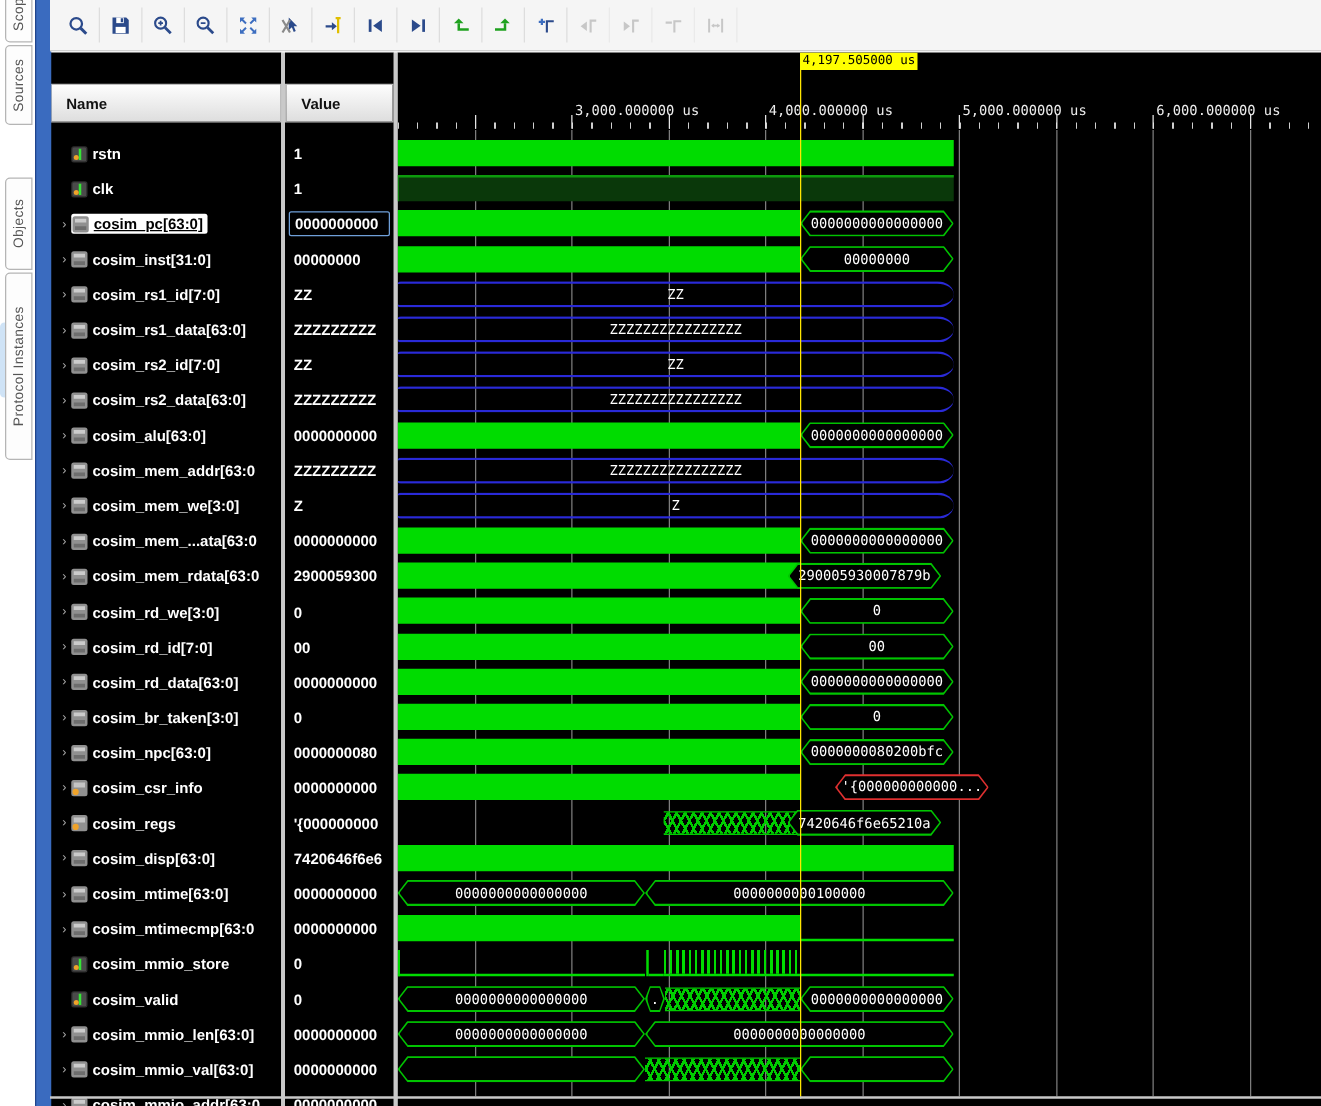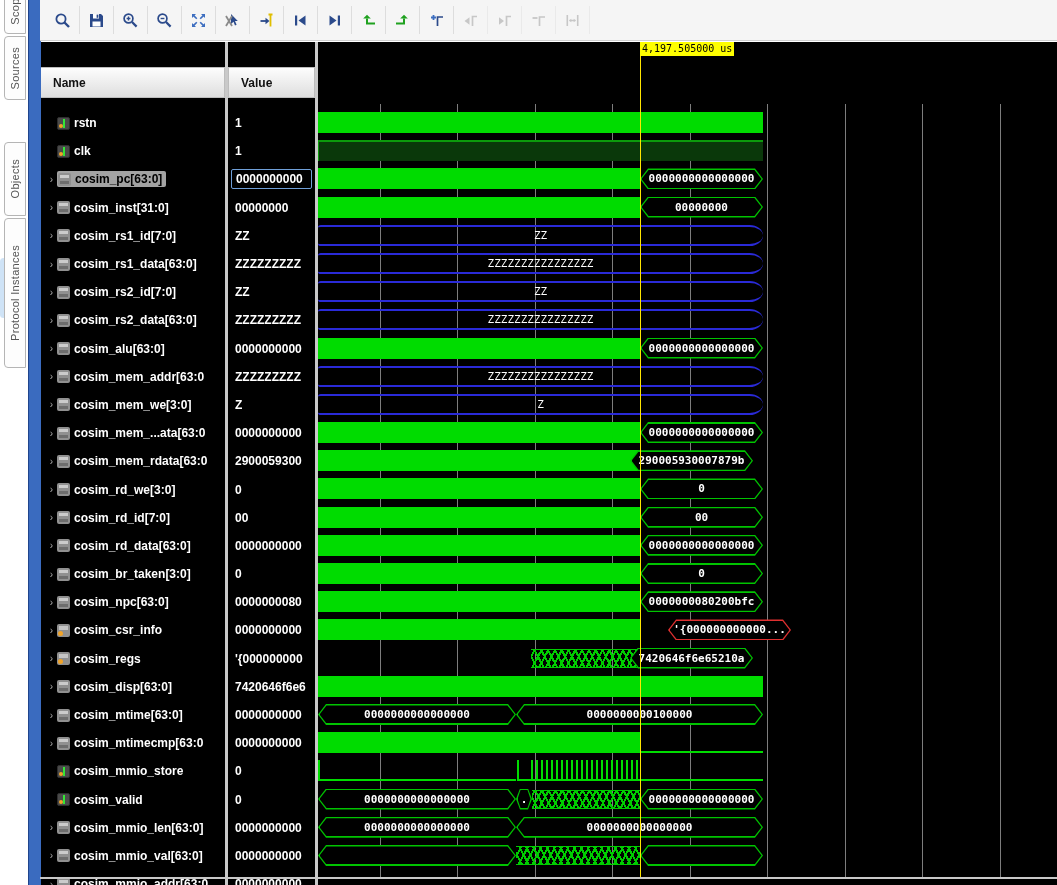--- a/index.html
+++ b/index.html
@@ -37,21 +37,21 @@
   .col-header{position:absolute;top:25px;height:31px;left:0;right:0;
       background:linear-gradient(#fdfdfd,#dedede);border:1px solid #bdbdbd;box-sizing:border-box;
       display:flex;align-items:center;padding-left:12px;font-size:12px;font-weight:bold;color:#111;}
 
   .rows{position:absolute;left:0;right:0;top:67px;}
   .nrow,.vrow,.wrow{height:28.2px;box-sizing:border-box;}
   .nrow{display:flex;align-items:center;padding-left:6px;overflow:hidden;white-space:nowrap;}
   .expander{width:11px;color:#aaa;font-size:10px;flex:0 0 11px;text-align:center;}
   .slabel{color:#fff;font-size:12px;font-weight:600;margin-left:4px;}
   .selwrap{display:flex;align-items:center;}
-  .selwrap.sel{background:#a3a3a3;border-radius:2px;padding:1px 4px 1px 1px;}
+  .selwrap.sel{background:#ffffff;border-radius:2px;padding:1px 4px 1px 1px;text-decoration:underline;}
   .selwrap.sel .slabel{color:#000;}
 
   .ic{width:13px;height:13px;border-radius:2px;position:relative;flex:0 0 13px;}
   .ic-s{background:#4a4a4a;border:1px solid #2e2e2e;box-sizing:border-box;}
   .ic-s::before{content:'';position:absolute;left:5px;top:1px;width:2px;height:9px;background:#35e535;}
   .ic-s::after{content:'';position:absolute;left:1px;bottom:1px;width:4px;height:4px;border-radius:50%;background:#f0a32a;}
   .ic-b{background:#909090;}
   .ic-b::before{content:'';position:absolute;left:2px;top:2px;width:9px;height:3px;background:#cbcbcb;}
   .ic-b::after{content:'';position:absolute;left:2px;bottom:2px;width:9px;height:3px;background:#6d6d6d;}
   .ic-r{background:#909090;}
@@ -80,21 +80,21 @@
   .seg-low{top:22px;height:2px;background:#00dc00;}
   .seg-pulse{top:3px;height:21px;width:2px;background:#00dc00;}
   .seg-pulses{top:3px;height:21px;border-bottom:2px solid #00dc00;
       background:repeating-linear-gradient(90deg,#00dc00 0 2px,transparent 2px 5px);}
   .seg-xx{top:4px;height:19px;border-top:1.5px solid #00cc00;border-bottom:1.5px solid #00cc00;
       background:repeating-linear-gradient(62deg,transparent 0 4px,#00cc00 4px 6px),
                  repeating-linear-gradient(-62deg,transparent 0 4px,#00cc00 4px 6px);}
   .seg-z{top:3px;height:21px;border-top:2px solid #2a2ad8;border-bottom:2px solid #2a2ad8;
       border-radius:3px 14px 14px 3px/3px 11px 11px 3px;display:flex;align-items:center;justify-content:center;}
   .seg-bub{top:3px;height:21px;background:#00c400;
-      clip-path:polygon(8px 0,calc(100% - 8px) 0,100% 50%,calc(100% - 8px) 100%,8px 100%,0 50%);font-weight:bold;}
+      clip-path:polygon(8px 0,calc(100% - 8px) 0,100% 50%,calc(100% - 8px) 100%,8px 100%,0 50%);}
   .seg-bub.small{clip-path:polygon(4px 0,calc(100% - 4px) 0,100% 50%,calc(100% - 4px) 100%,4px 100%,0 50%);}
   .seg-bub.red{background:#e03030;}
   .bub-in{position:absolute;inset:1.5px;background:#000;display:flex;align-items:center;justify-content:center;
       clip-path:polygon(7px 0,calc(100% - 7px) 0,100% 50%,calc(100% - 7px) 100%,7px 100%,0 50%);}
   .seg-bub.small .bub-in{clip-path:polygon(3px 0,calc(100% - 3px) 0,100% 50%,calc(100% - 3px) 100%,3px 100%,0 50%);}
   .wavetext{color:#fff;font-family:"DejaVu Sans Mono",monospace;font-size:11px;white-space:nowrap;}
 
   #bottom-line{position:absolute;left:40px;top:877px;width:1017px;height:2px;background:#c8c8c8;z-index:7;}
 </style>
 </head>
@@ -534,20 +534,36 @@
         <div class="gridline" style="left: 61.5px;"></div>
         <div class="gridline" style="left: 139px;"></div>
         <div class="gridline" style="left: 216.5px;"></div>
         <div class="gridline" style="left: 294px;"></div>
         <div class="gridline" style="left: 371.5px;"></div>
         <div class="gridline" style="left: 449px;"></div>
         <div class="gridline" style="left: 526.5px;"></div>
         <div class="gridline" style="left: 604px;"></div>
         <div class="gridline" style="left: 681.5px;"></div>
       </div>
+    <div id="ruler">
+      <div class="minor"></div>
+    <div class="majtick" style="left: 61.5px;"></div>
+        <div class="majtick" style="left: 139px;"></div>
+        <div class="majtick" style="left: 216.5px;"></div>
+        <div class="majtick" style="left: 294px;"></div>
+        <div class="majtick" style="left: 371.5px;"></div>
+        <div class="majtick" style="left: 449px;"></div>
+        <div class="majtick" style="left: 526.5px;"></div>
+        <div class="majtick" style="left: 604px;"></div>
+        <div class="majtick" style="left: 681.5px;"></div>
+        <div class="rlabel" style="left: 142px;">3,000.000000 us</div>
+        <div class="rlabel" style="left: 297px;">4,000.000000 us</div>
+        <div class="rlabel" style="left: 452px;">5,000.000000 us</div>
+        <div class="rlabel" style="left: 607px;">6,000.000000 us</div>
+      </div>
     <div id="cursor-label" style="left: 322px;">4,197.505000 us</div>
     <div id="cursor-line" style="left: 322px;"></div>
     <div class="rows" id="wave-rows">
         <div class="wrow">
           <div class="seg seg-solid" style="left: 0px; width: 445px;"></div>
         </div>
         <div class="wrow">
           <div class="seg seg-dim" style="left: 0px; width: 445px;"></div>
         </div>
         <div class="wrow">

